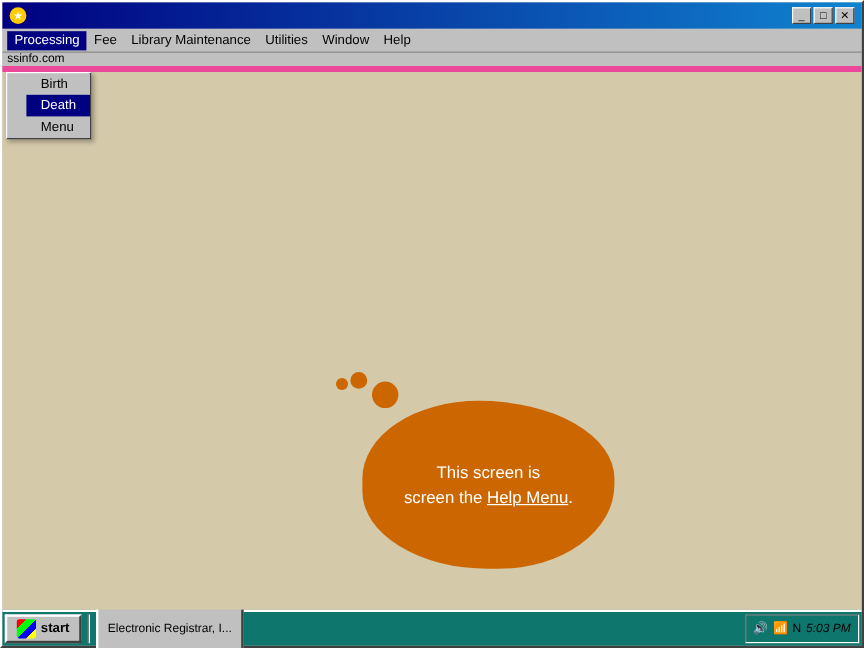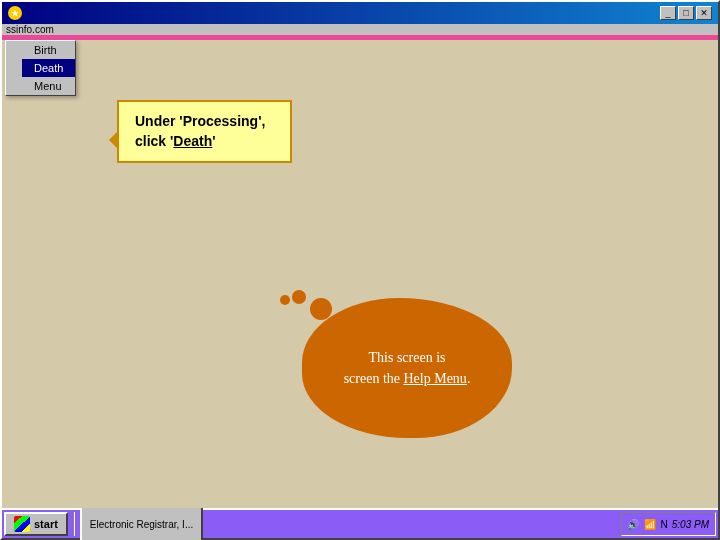--- a/index.html
+++ b/index.html
@@ -179,32 +179,31 @@
     .thought-bubble {
       position: absolute;
       top: 250px;
       left: 270px;
       width: 240px;
       height: 160px;
     }
 
     .thought-cloud {
       position: absolute;
-      top: 8px;
+      top: 24px;
       left: 30px;
       width: 210px;
       height: 140px;
       background: #cc6600;
       border-radius: 60% 70% 60% 65% / 60% 60% 65% 60%;
       display: flex;
       align-items: center;
       justify-content: center;
       text-align: center;
       padding: 20px;
-      font-family: Liberation Serif, serif;
     }
 
     .thought-cloud-text {
       color: #fff;
       font-size: 14px;
       line-height: 1.5;
     }
 
     .thought-cloud-text u {
       text-decoration: underline;
@@ -237,21 +236,21 @@
       left: 8px;
       width: 10px;
       height: 10px;
       background: #cc6600;
       border-radius: 50%;
     }
 
     
     .taskbar {
       height: 30px;
-      background: #8b5cf6;
+      background: #0f766e;
       border-top: 2px solid #fff;
       display: flex;
       align-items: center;
       flex-shrink: 0;
       padding: 2px;
       gap: 3px;
     }
 
     .start-button {
       background: #c0c0c0;
@@ -329,36 +328,41 @@
     <div class="title-bar-left">
       <div class="title-icon">★</div>
     </div>
     <div class="title-controls">
       <div class="title-btn">_</div>
       <div class="title-btn">□</div>
       <div class="title-btn">✕</div>
     </div>
   </div>
 
+  <div class="menu-bar">
+    <div class="menu-item active">Processing</div>
+    <div class="menu-item">Fee</div>
+    <div class="menu-item">Library Maintenance</div>
+    <div class="menu-item">Utilities</div>
+    <div class="menu-item">Window</div>
+    <div class="menu-item">Help</div>
+  </div>
 
   <div class="address-bar">
     <span>ssinfo.com</span>
   </div>
 
   <div class="content">
 
     <div class="dropdown-menu">
       <div class="dropdown-item">Birth</div>
       <div class="dropdown-item selected">Death</div>
       <div class="dropdown-item">Menu</div>
     </div>
 
-    <div class="callout-box">
-      <span>Under 'Processing', click '<u>Death</u>'</span>
-    </div>
 
     <div class="thought-bubble">
       <div class="bubble-circle-3"></div>
       <div class="bubble-circle-2"></div>
       <div class="bubble-circle-1"></div>
       <div class="thought-cloud">
         <div class="thought-cloud-text">
           <span>This screen is</span><br>
           <span>screen the</span> <u><span>Help Menu</span></u><span>.</span>
         </div>

